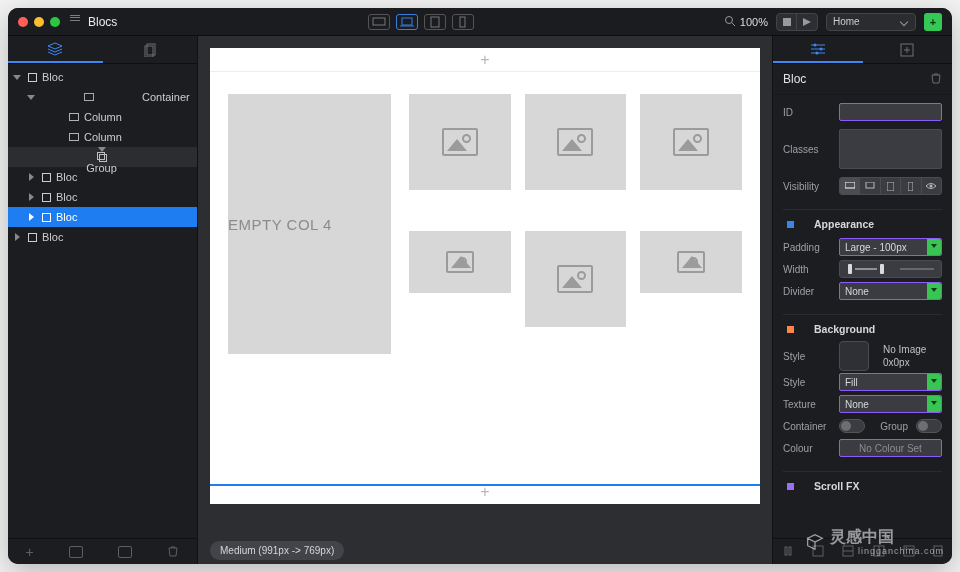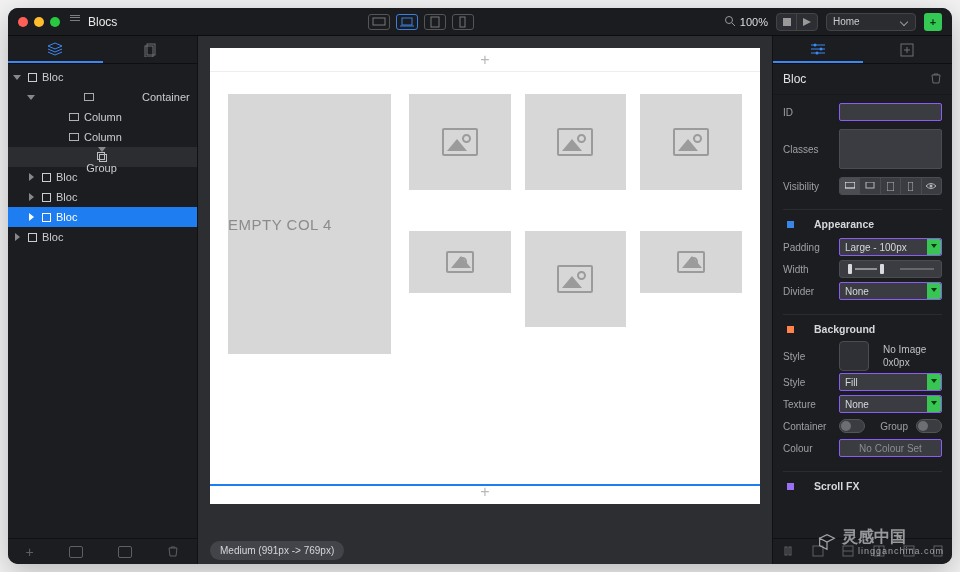--- a/index.html
+++ b/index.html
@@ -130,21 +130,21 @@
   .img-info{color:#bfc1c5;font-size:10px;line-height:1.3}
 
   .toggle{width:26px;height:14px;background:#3a3c41;border:1px solid #555;border-radius:8px;position:relative}
   .toggle::after{content:"";position:absolute;left:1px;top:1px;width:10px;height:10px;background:#6c6e73;border-radius:50%}
 
   .rfoot{height:26px;border-top:1px solid #111;display:flex;align-items:center;justify-content:space-around;color:#5f6165}
 
   
   .wm{position:absolute;right:8px;bottom:8px;color:rgba(255,255,255,.55);font-size:16px;font-weight:300;pointer-events:none;display:flex;align-items:center;gap:4px}
   .wm .bold{font-weight:600}
-  .wm .sub{font-size:9px;letter-spacing:1px;margin-left:16px;margin-top:-2px}
+  .wm .sub{font-size:9px;letter-spacing:1px;margin-left:28px;margin-top:-2px}
   .wm svg{width:22px;height:22px;opacity:.6}
 </style>
 </head>
 <body>
 
 <div class="window">
 
   <div class="titlebar">
     <div class="dots">
       <div class="dot r"></div>

